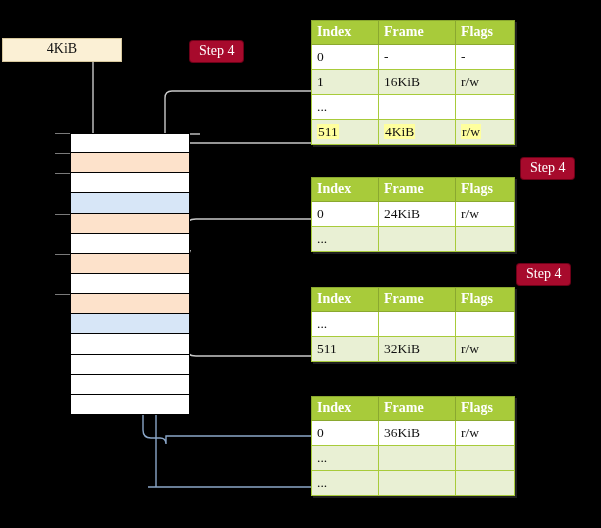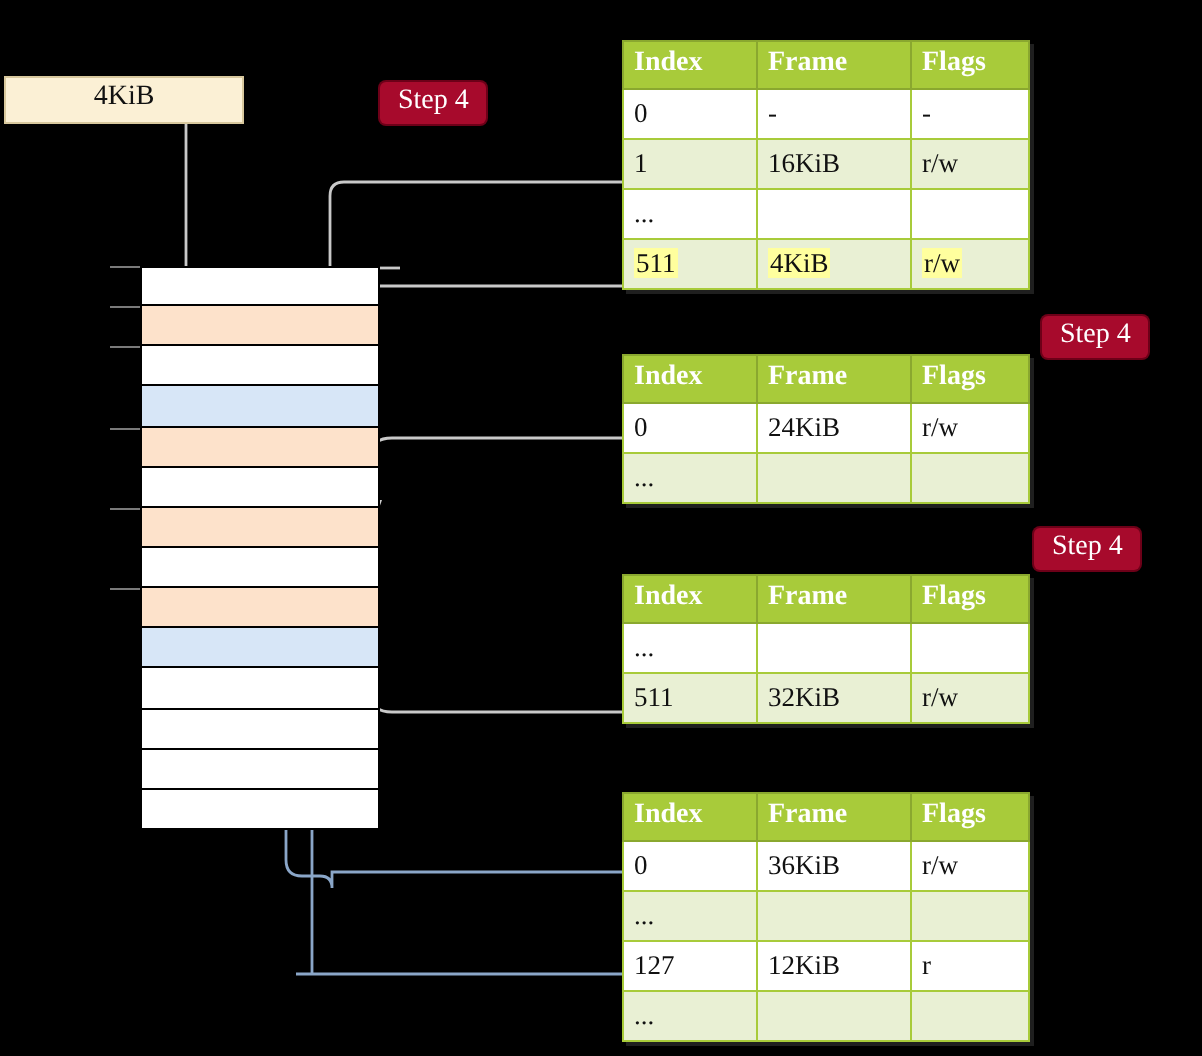--- a/index.html
+++ b/index.html
@@ -262,25 +262,20 @@
           <tr class="white">
             <td class="c-idx">0</td>
             <td class="c-frm">36KiB</td>
             <td class="c-flg">r/w</td>
           </tr>
           <tr class="alt">
             <td class="c-idx">...</td>
             <td class="c-frm">&nbsp;</td>
             <td class="c-flg">&nbsp;</td>
           </tr>
-          <tr class="white">
-            <td class="c-idx">127</td>
-            <td class="c-frm">12KiB</td>
-            <td class="c-flg">r</td>
-          </tr>
           <tr class="alt">
             <td class="c-idx">...</td>
             <td class="c-frm">&nbsp;</td>
             <td class="c-flg">&nbsp;</td>
           </tr>
         </tbody>
       </table>
     </div>
 
 </div>

